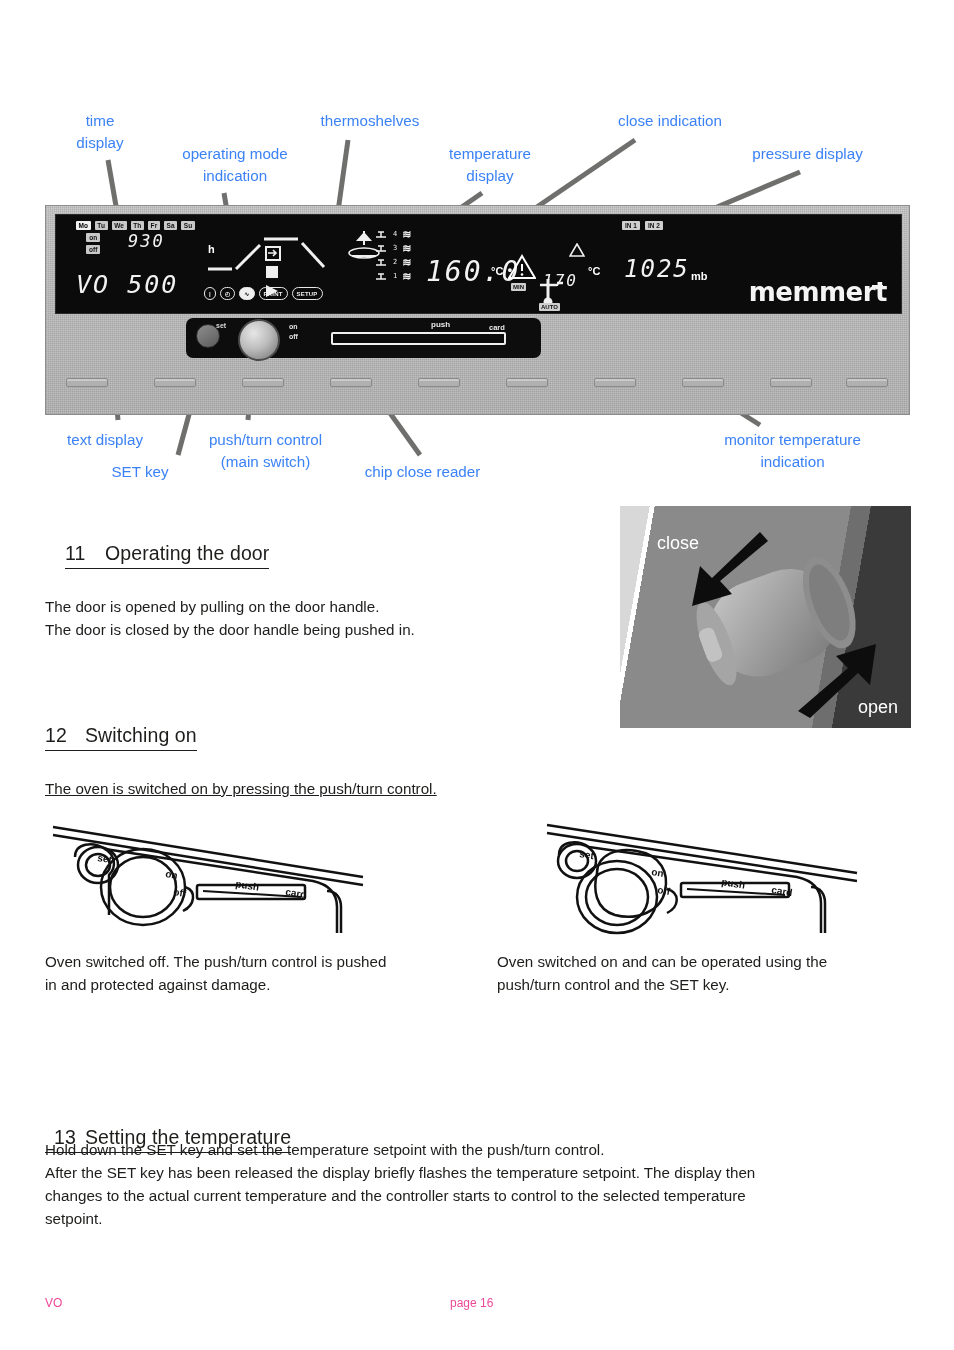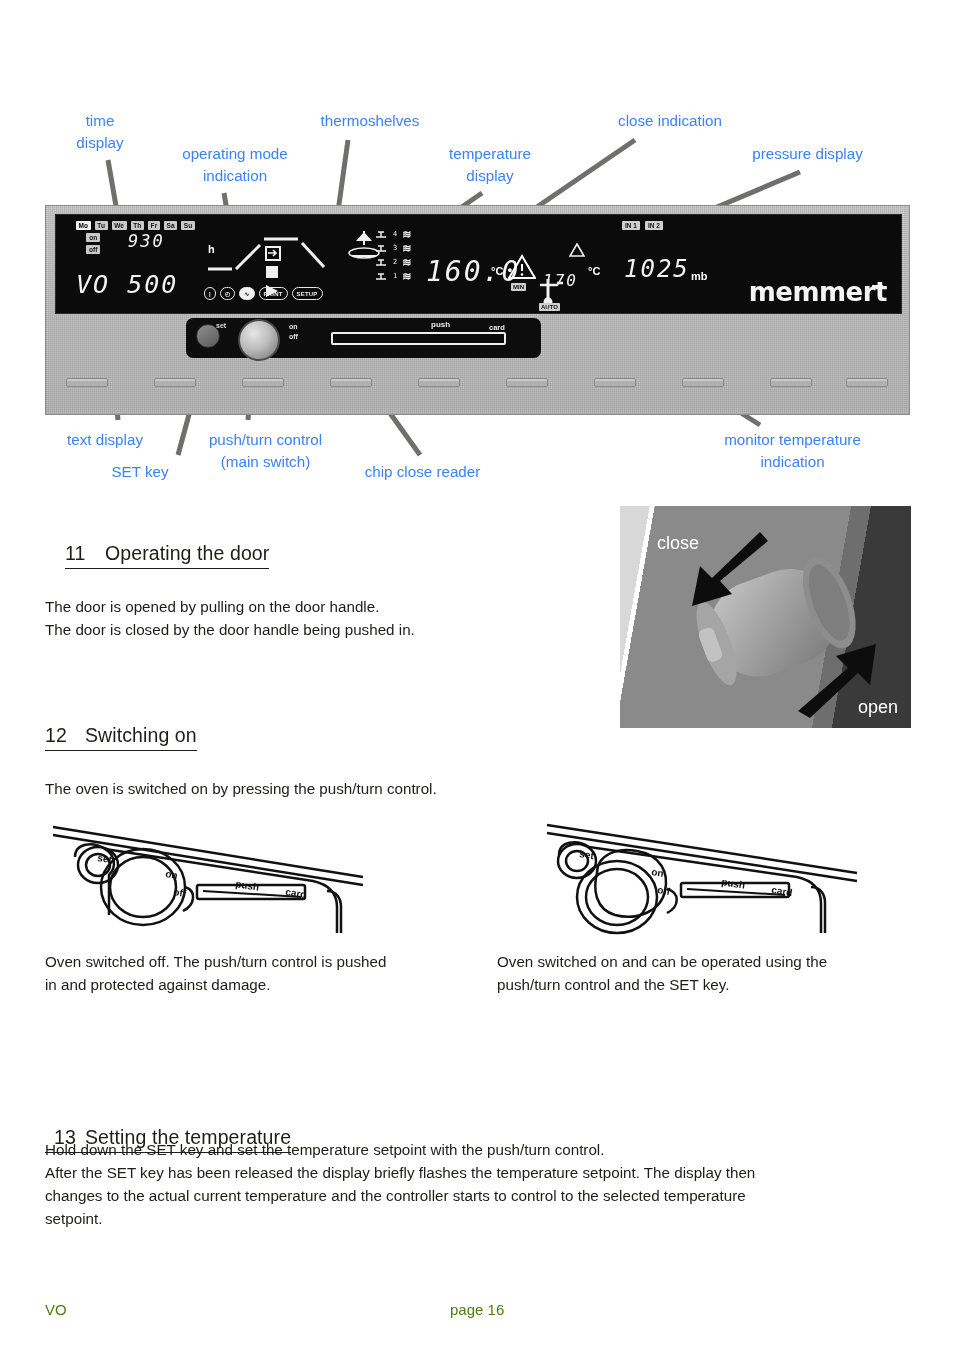--- a/index.html
+++ b/index.html
@@ -186,21 +186,21 @@
   }
   .doorimg svg { position:absolute; left:0; top:0; }
   .doorlbl {
     position:absolute; color:#fff; font-size:18px; font-family:"Liberation Sans", sans-serif;
   }
 
   
   .linedraw { position:absolute; }
 
   
-  .footer { position:absolute; bottom:32px; font-size:15px; color:#4d7c0f; }
+  .footer { position:absolute; bottom:40px; font-size:12px; color:#ec4899; }
 </style>
 </head>
 <body>
 
 <div class="page">
 
 
   <div class="callout" style="left:60px; top:110px; width:80px;">time
 display</div>
   <div class="callout" style="left:155px; top:143px; width:160px;">operating mode
@@ -422,21 +422,21 @@
         <path d="M178,205 L228,162 L216,150 L256,138 L250,179 L238,167 L190,212 z"></path>
       </g>
     </svg>
     <span class="doorlbl" style="left:37px; top:27px;">close</span>
     <span class="doorlbl" style="right:13px; bottom:10px;">open</span>
   </div>
 
   <div class="heading" style="left:45px; top:724px;">
     <span class="num">12</span><span>Switching on</span>
   </div>
-  <div class="body-text" style="left:45px; top:777px; width:620px;">The oven is switched on by pressing the push/turn control.</div>
+  <div class="body-text" style="left:45px; top:777px; width:620px;text-decoration:underline;">The oven is switched on by pressing the push/turn control.</div>
 
   <div class="linedraw" style="left:45px; top:815px;">
     <svg width="320" height="120">
       <g stroke="#111" stroke-width="2.5" fill="none" stroke-linejoin="round">
         <path d="M8,12 L318,62"></path>
         <path d="M8,20 L318,70"></path>
         <path d="M30,42 C30,28 48,26 60,34 L268,66 C286,70 292,80 292,92 L292,118"></path>
         <path d="M60,34 C70,40 72,52 64,60 L64,100"></path>
         <ellipse cx="53" cy="50" rx="20" ry="18"></ellipse>
         <ellipse cx="53" cy="50" rx="12" ry="11"></ellipse>

